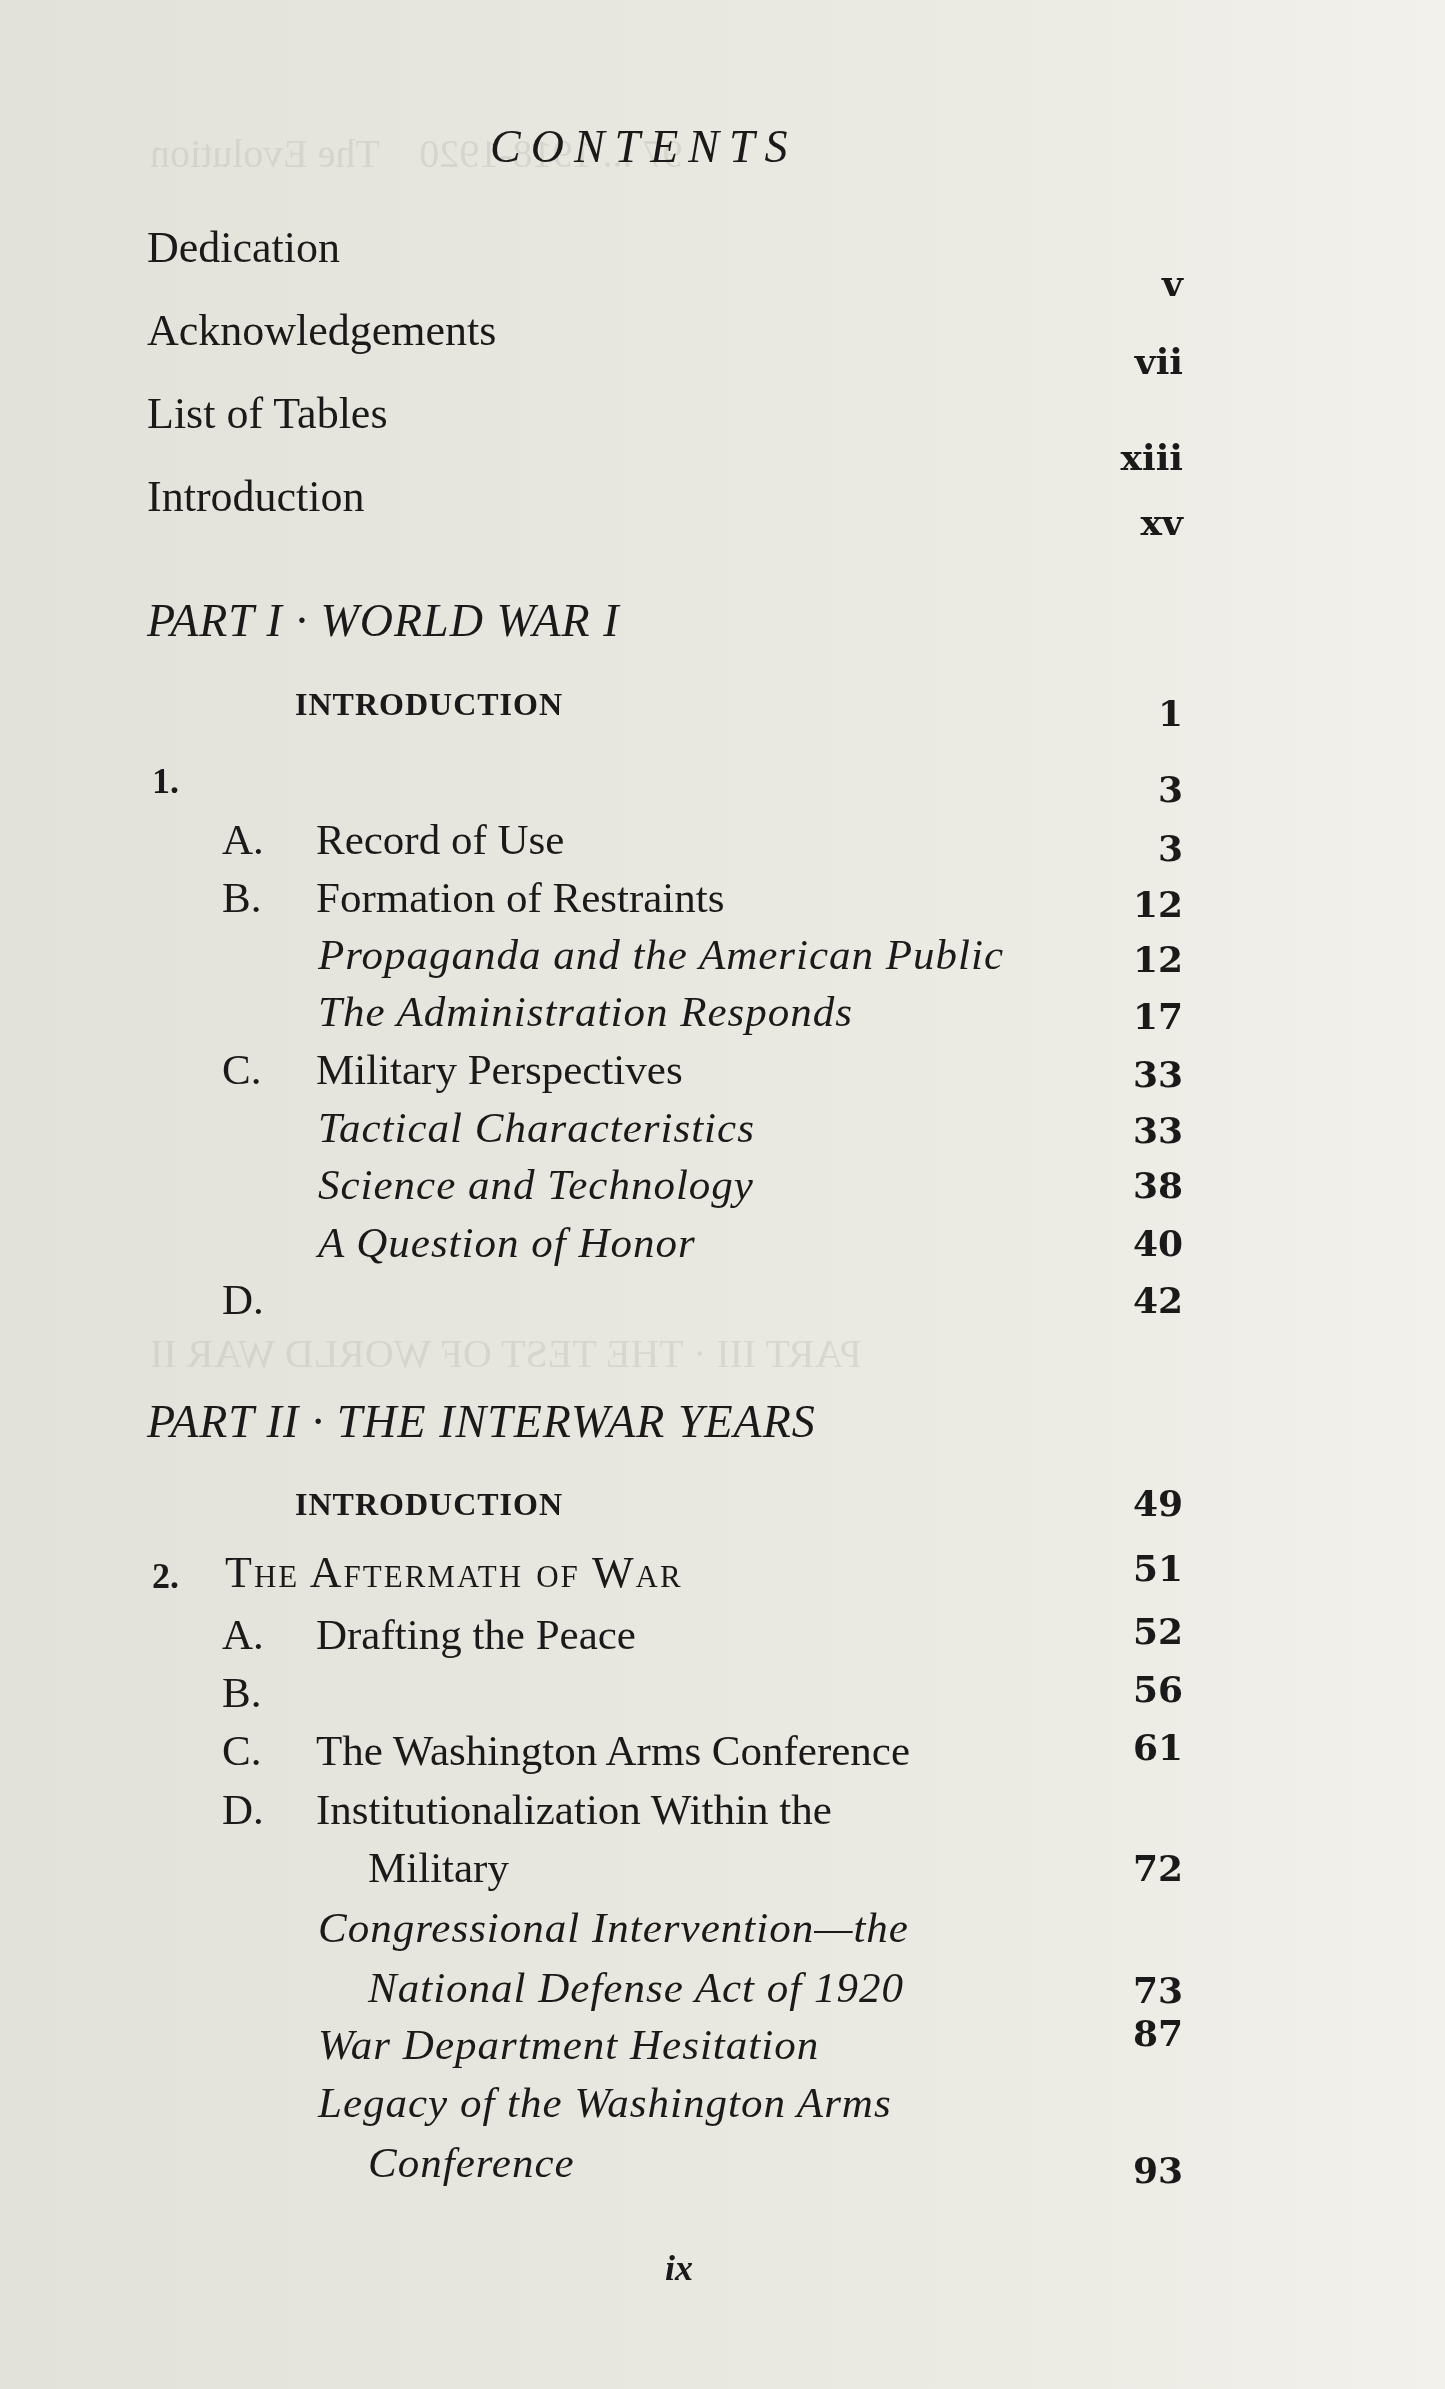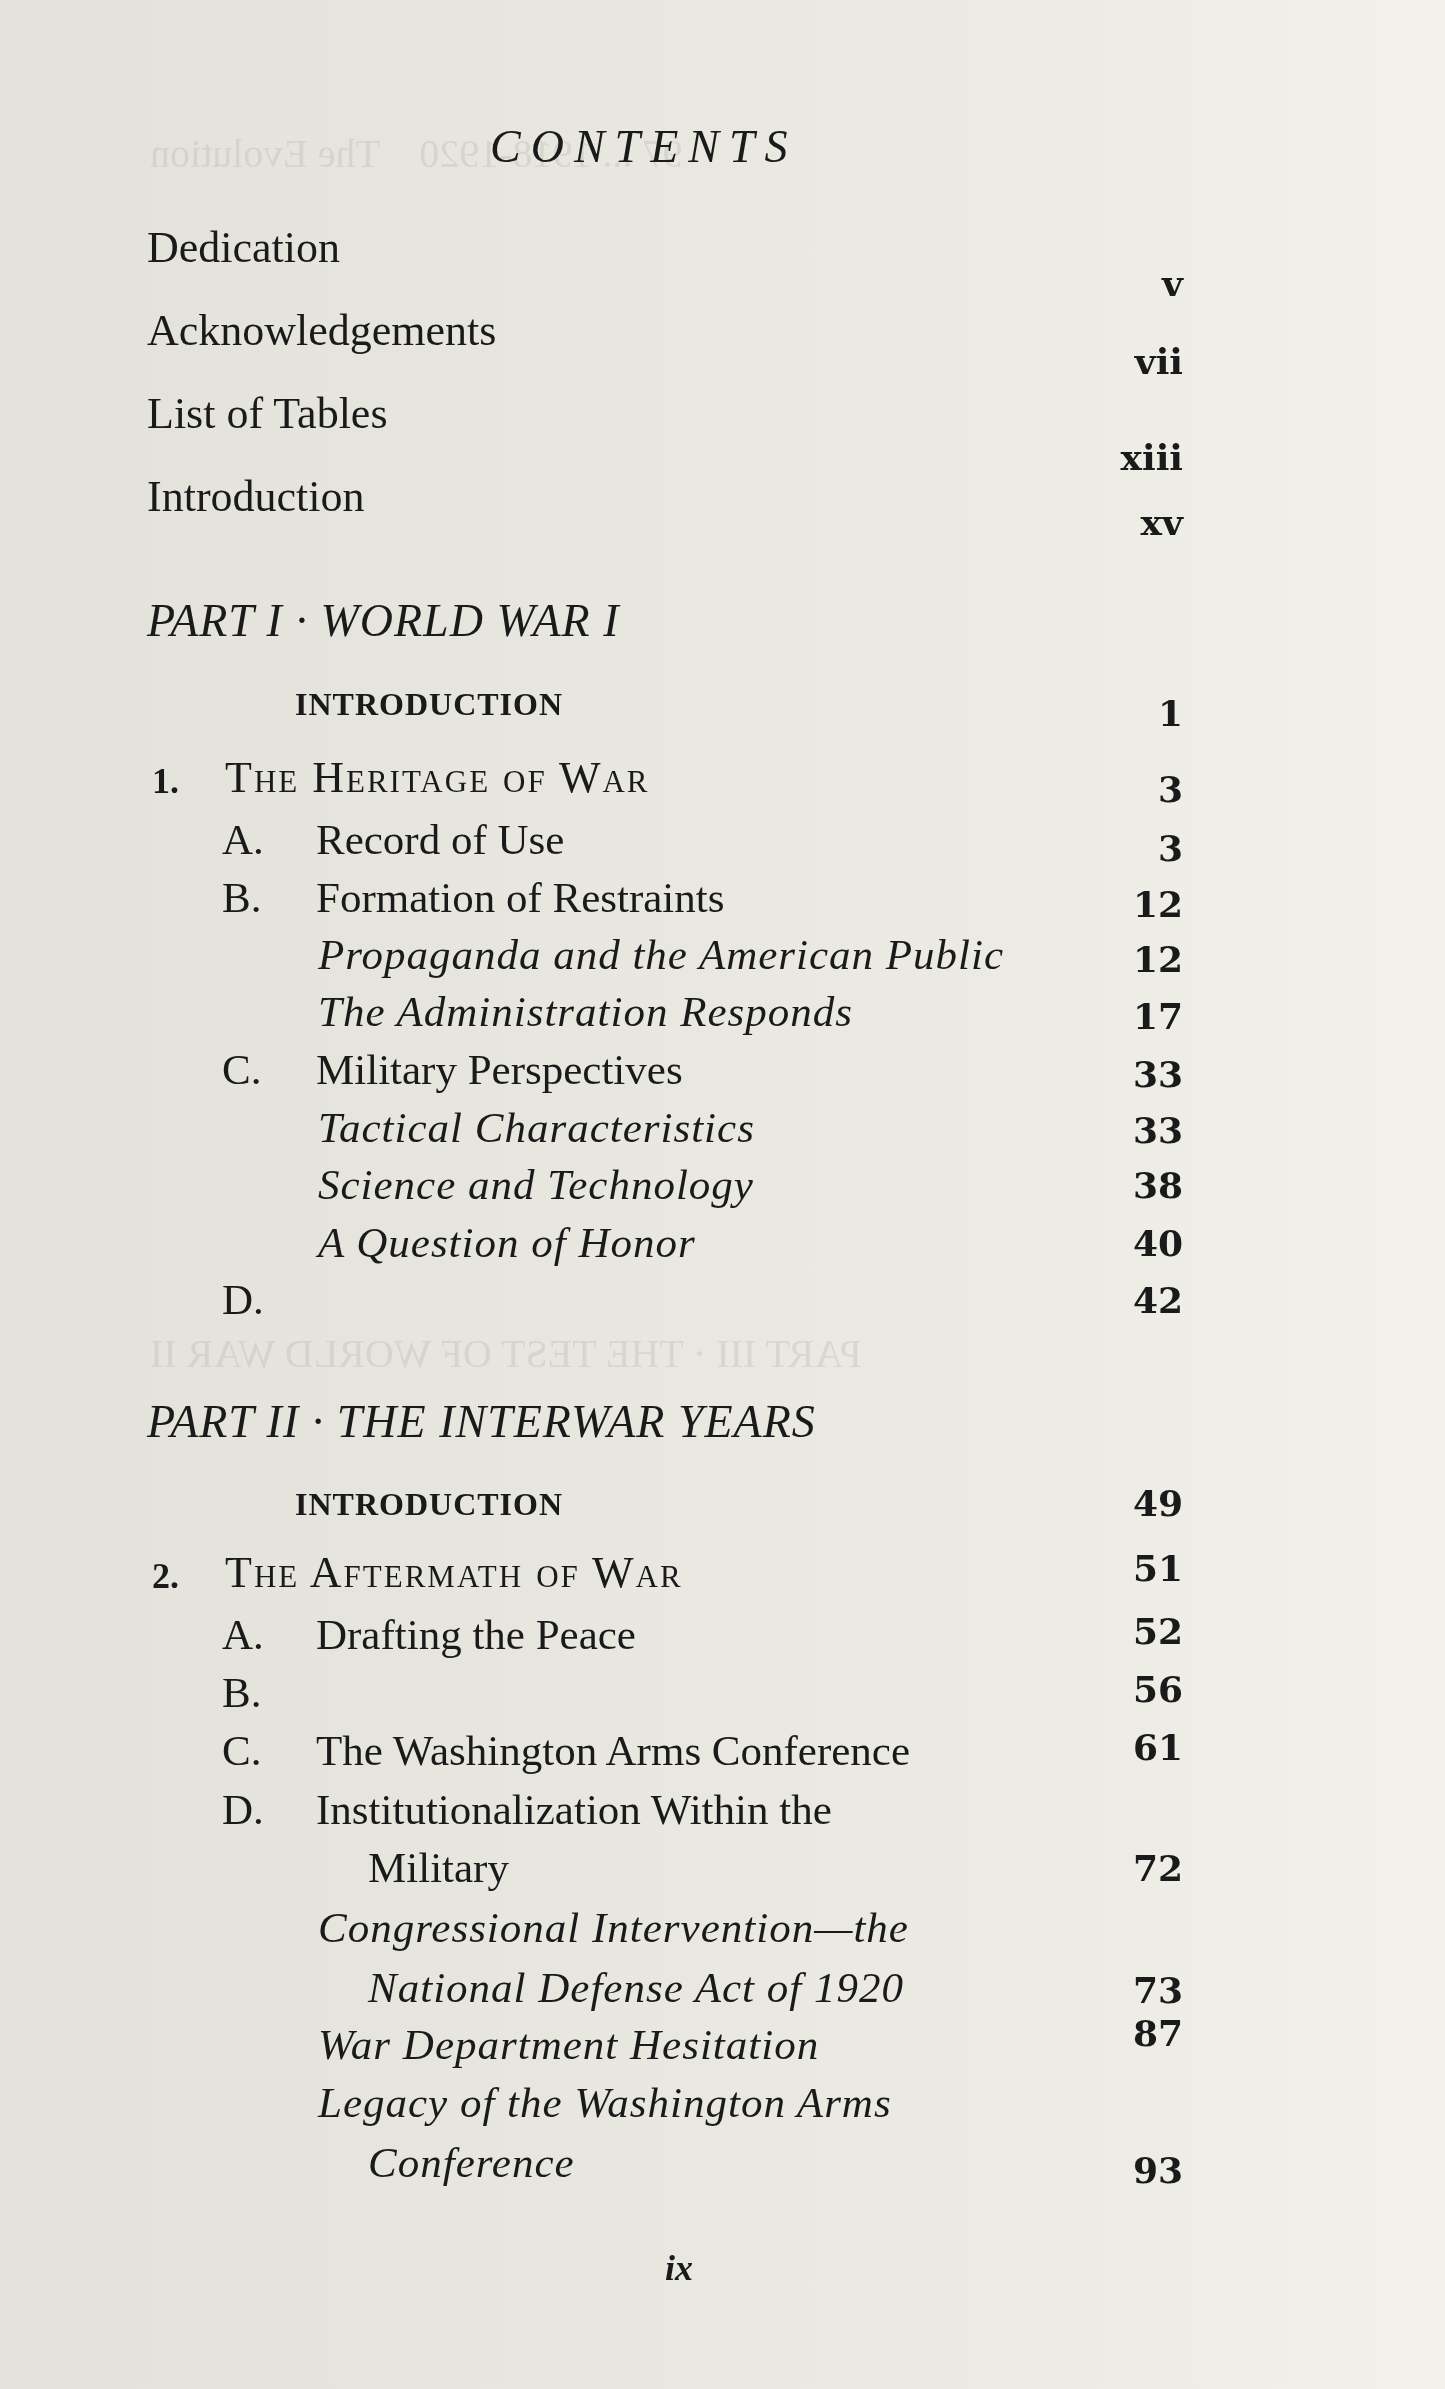--- a/index.html
+++ b/index.html
@@ -67,21 +67,20 @@
 
   <div class="row" style="top:594px;">
     <span class="label part">PART I · WORLD WAR I</span>
   </div>
   <div class="row" style="top:686px;">
     <span class="label intro">INTRODUCTION</span>
     <span class="pg" style="top:6px;">1</span>
   </div>
   <div class="row" style="top:752px;">
     <span class="label ch-num" style="top:8px;">1.</span>
-    <span class="label ch-title">The Heritage of War</span>
     <span class="pg" style="top:16px;">3</span>
   </div>
   <div class="row" style="top:815px;">
     <span class="label sec-letter">A.</span>
     <span class="label sec-title">Record of Use</span>
     <span class="pg" style="top:12px;">3</span>
   </div>
   <div class="row" style="top:873px;">
     <span class="label sec-letter">B.</span>
     <span class="label sec-title">Formation of Restraints</span>

